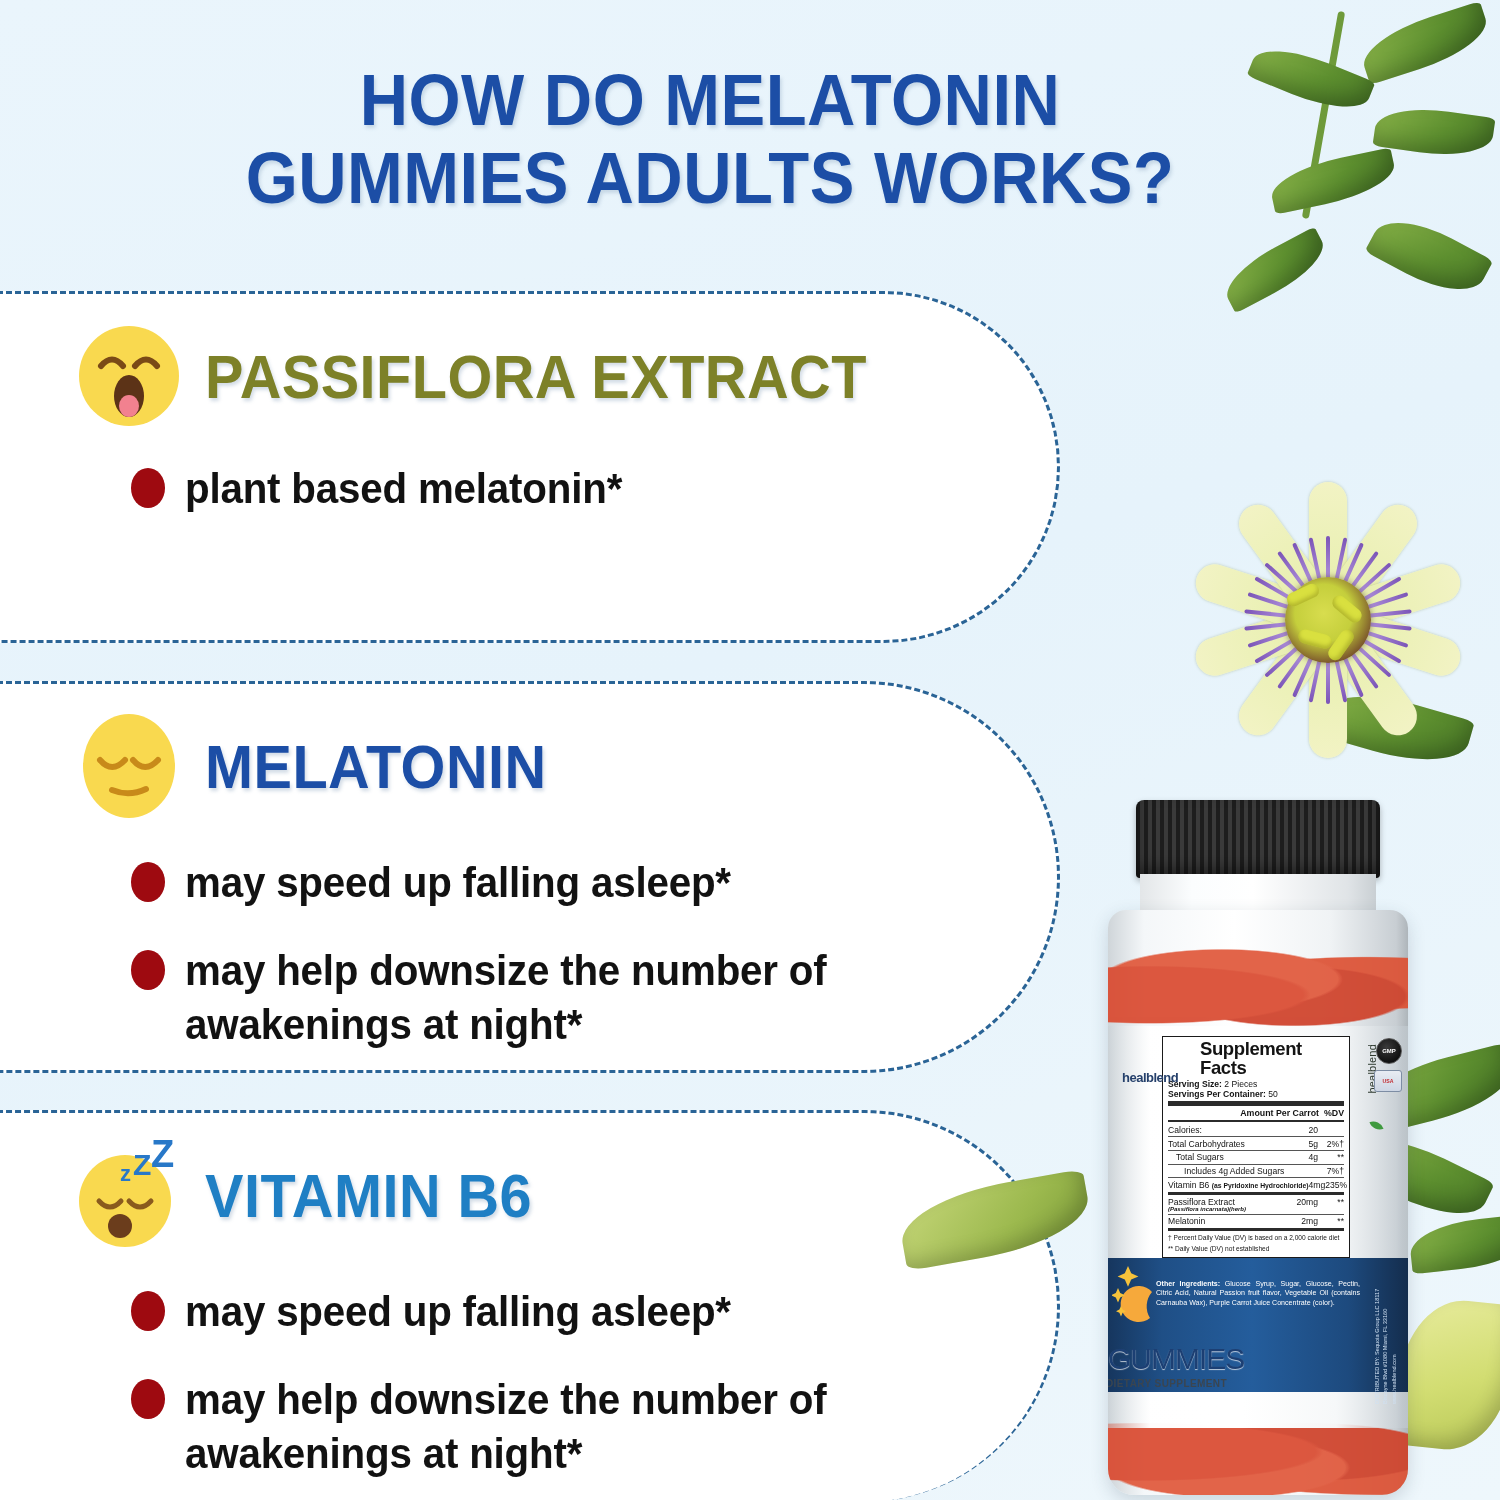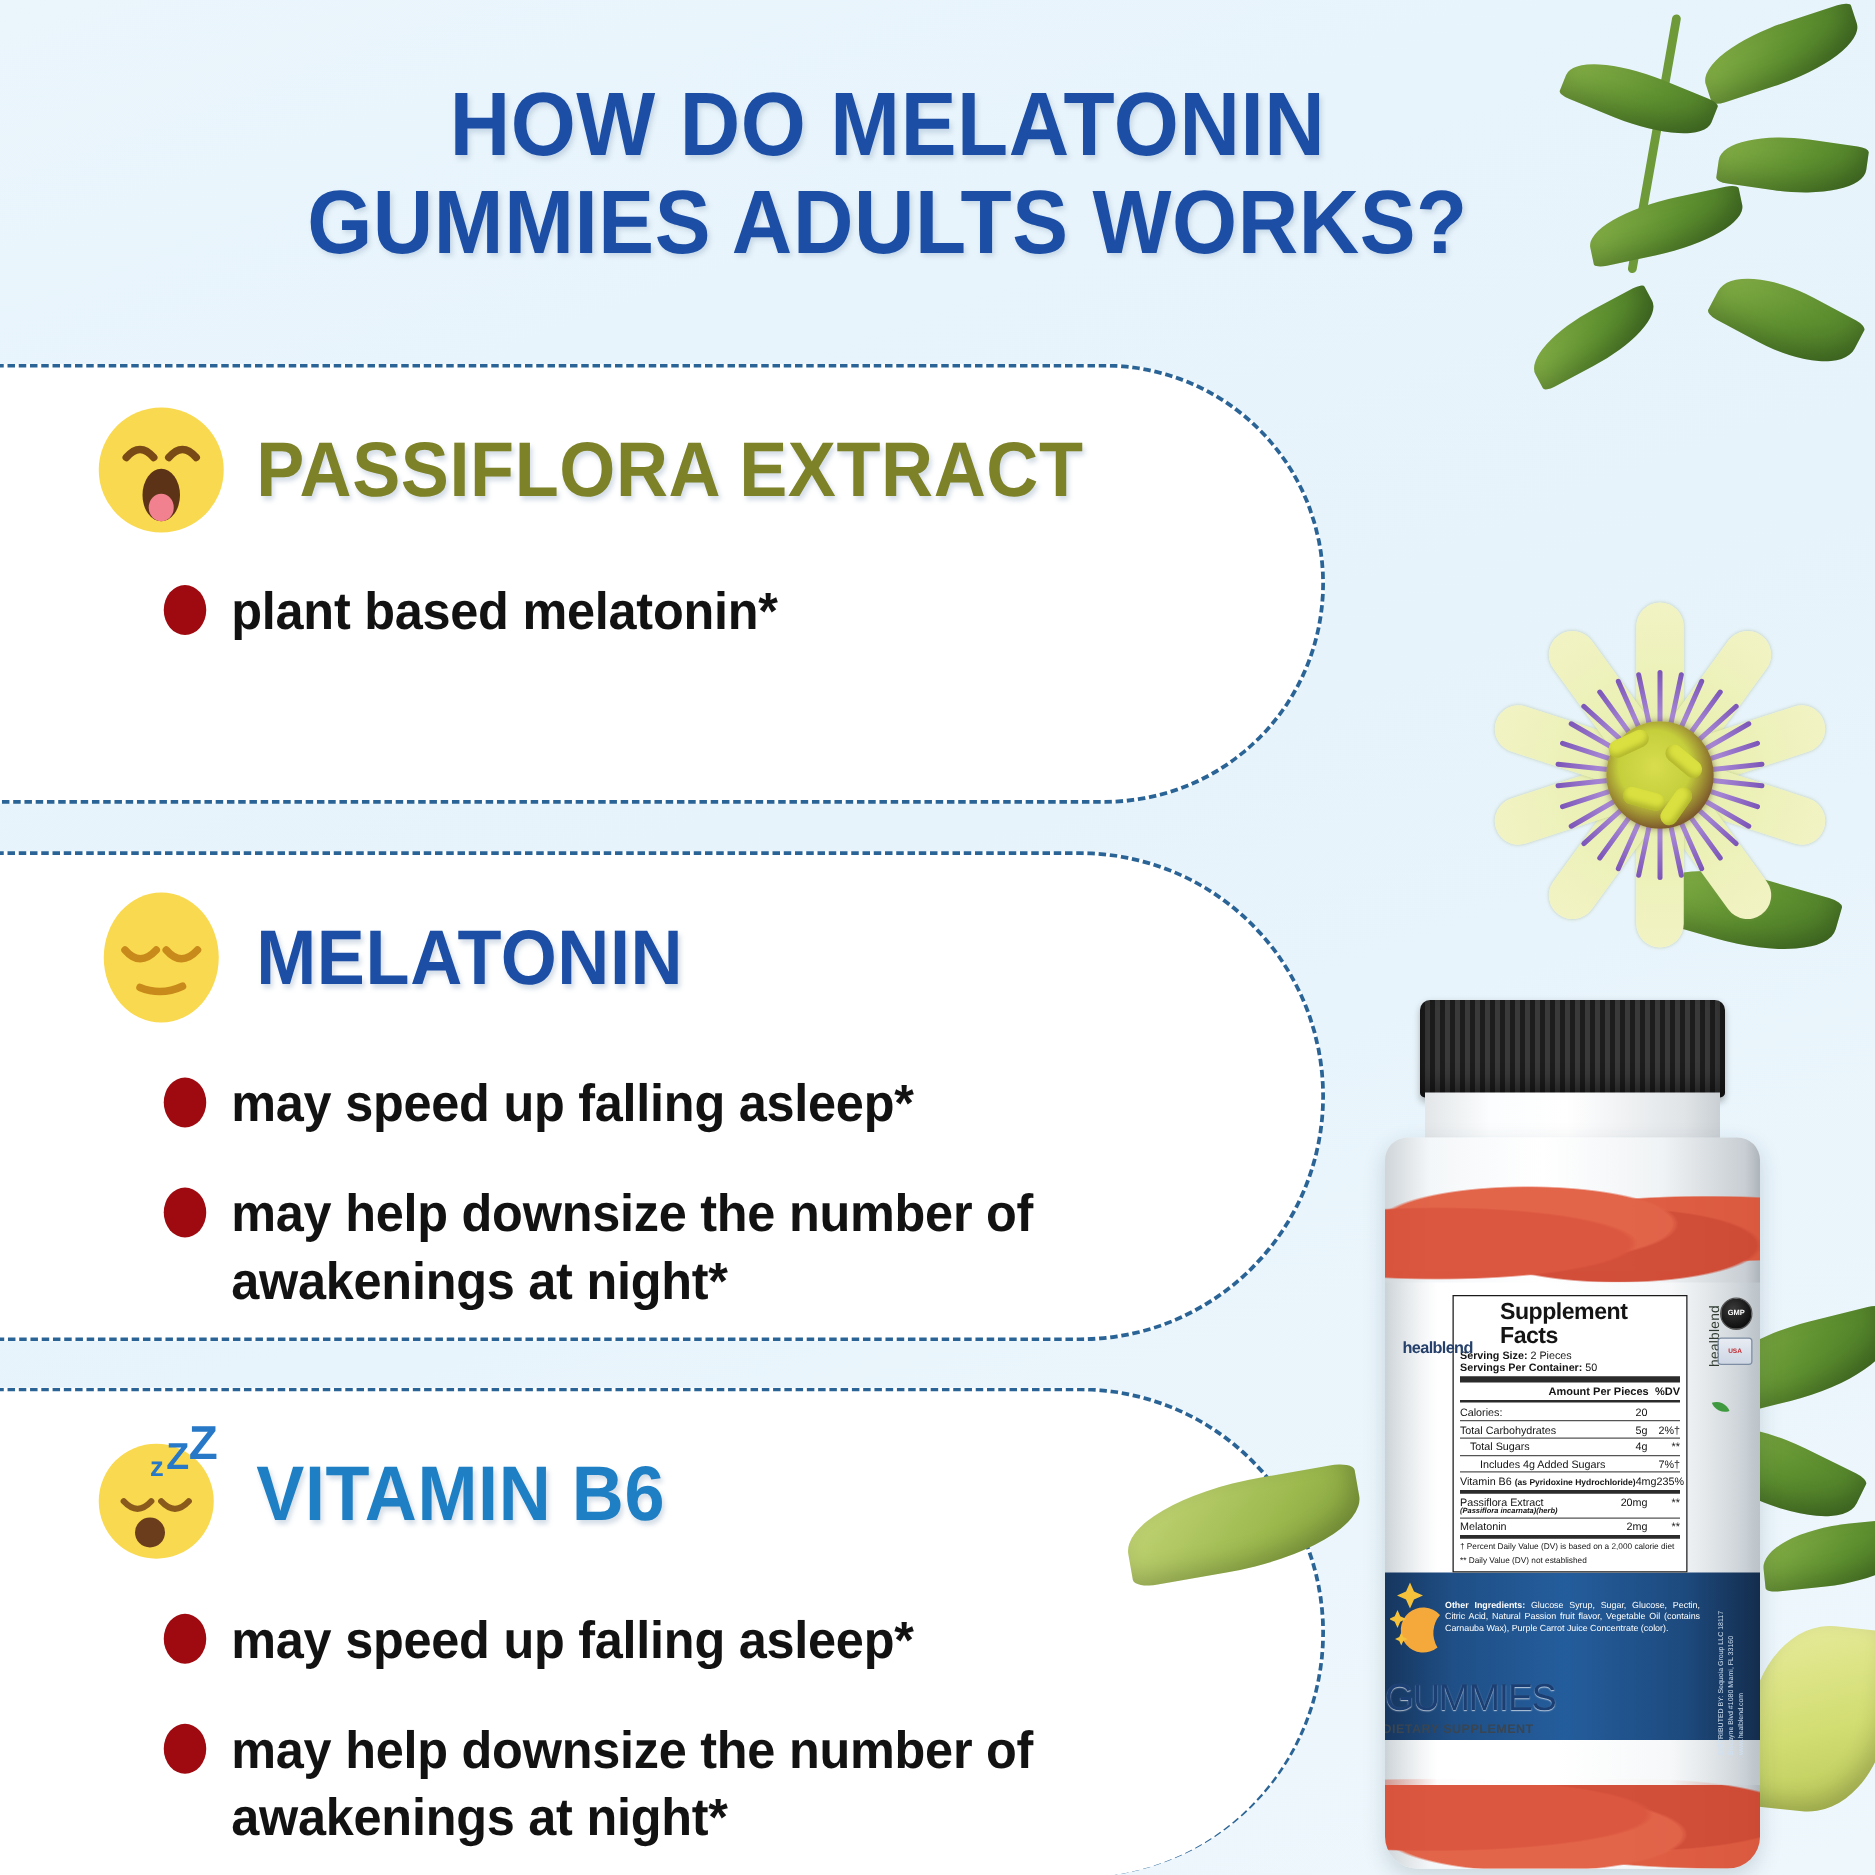--- a/index.html
+++ b/index.html
@@ -568,21 +568,21 @@
               <b>Serving Size:</b>
               <span>2 Pieces</span>
             </div>
             <div class="sf-serv">
               <b>Servings Per Container:</b>
               <span>50</span>
             </div>
 
             <div class="rule-thick"></div>
             <div class="sf-hdr">
-              <span>Amount Per Pieces</span>
+              <span>Amount Per Carrot</span>
               <span>%DV</span>
             </div>
             <div class="rule-med"></div>
 
             <div class="sf-row">
               <span class="nm">Calories:</span>
               <span class="amt">20</span>
               <span class="dv"></span>
             </div>
             <div class="rule-thin"></div>

